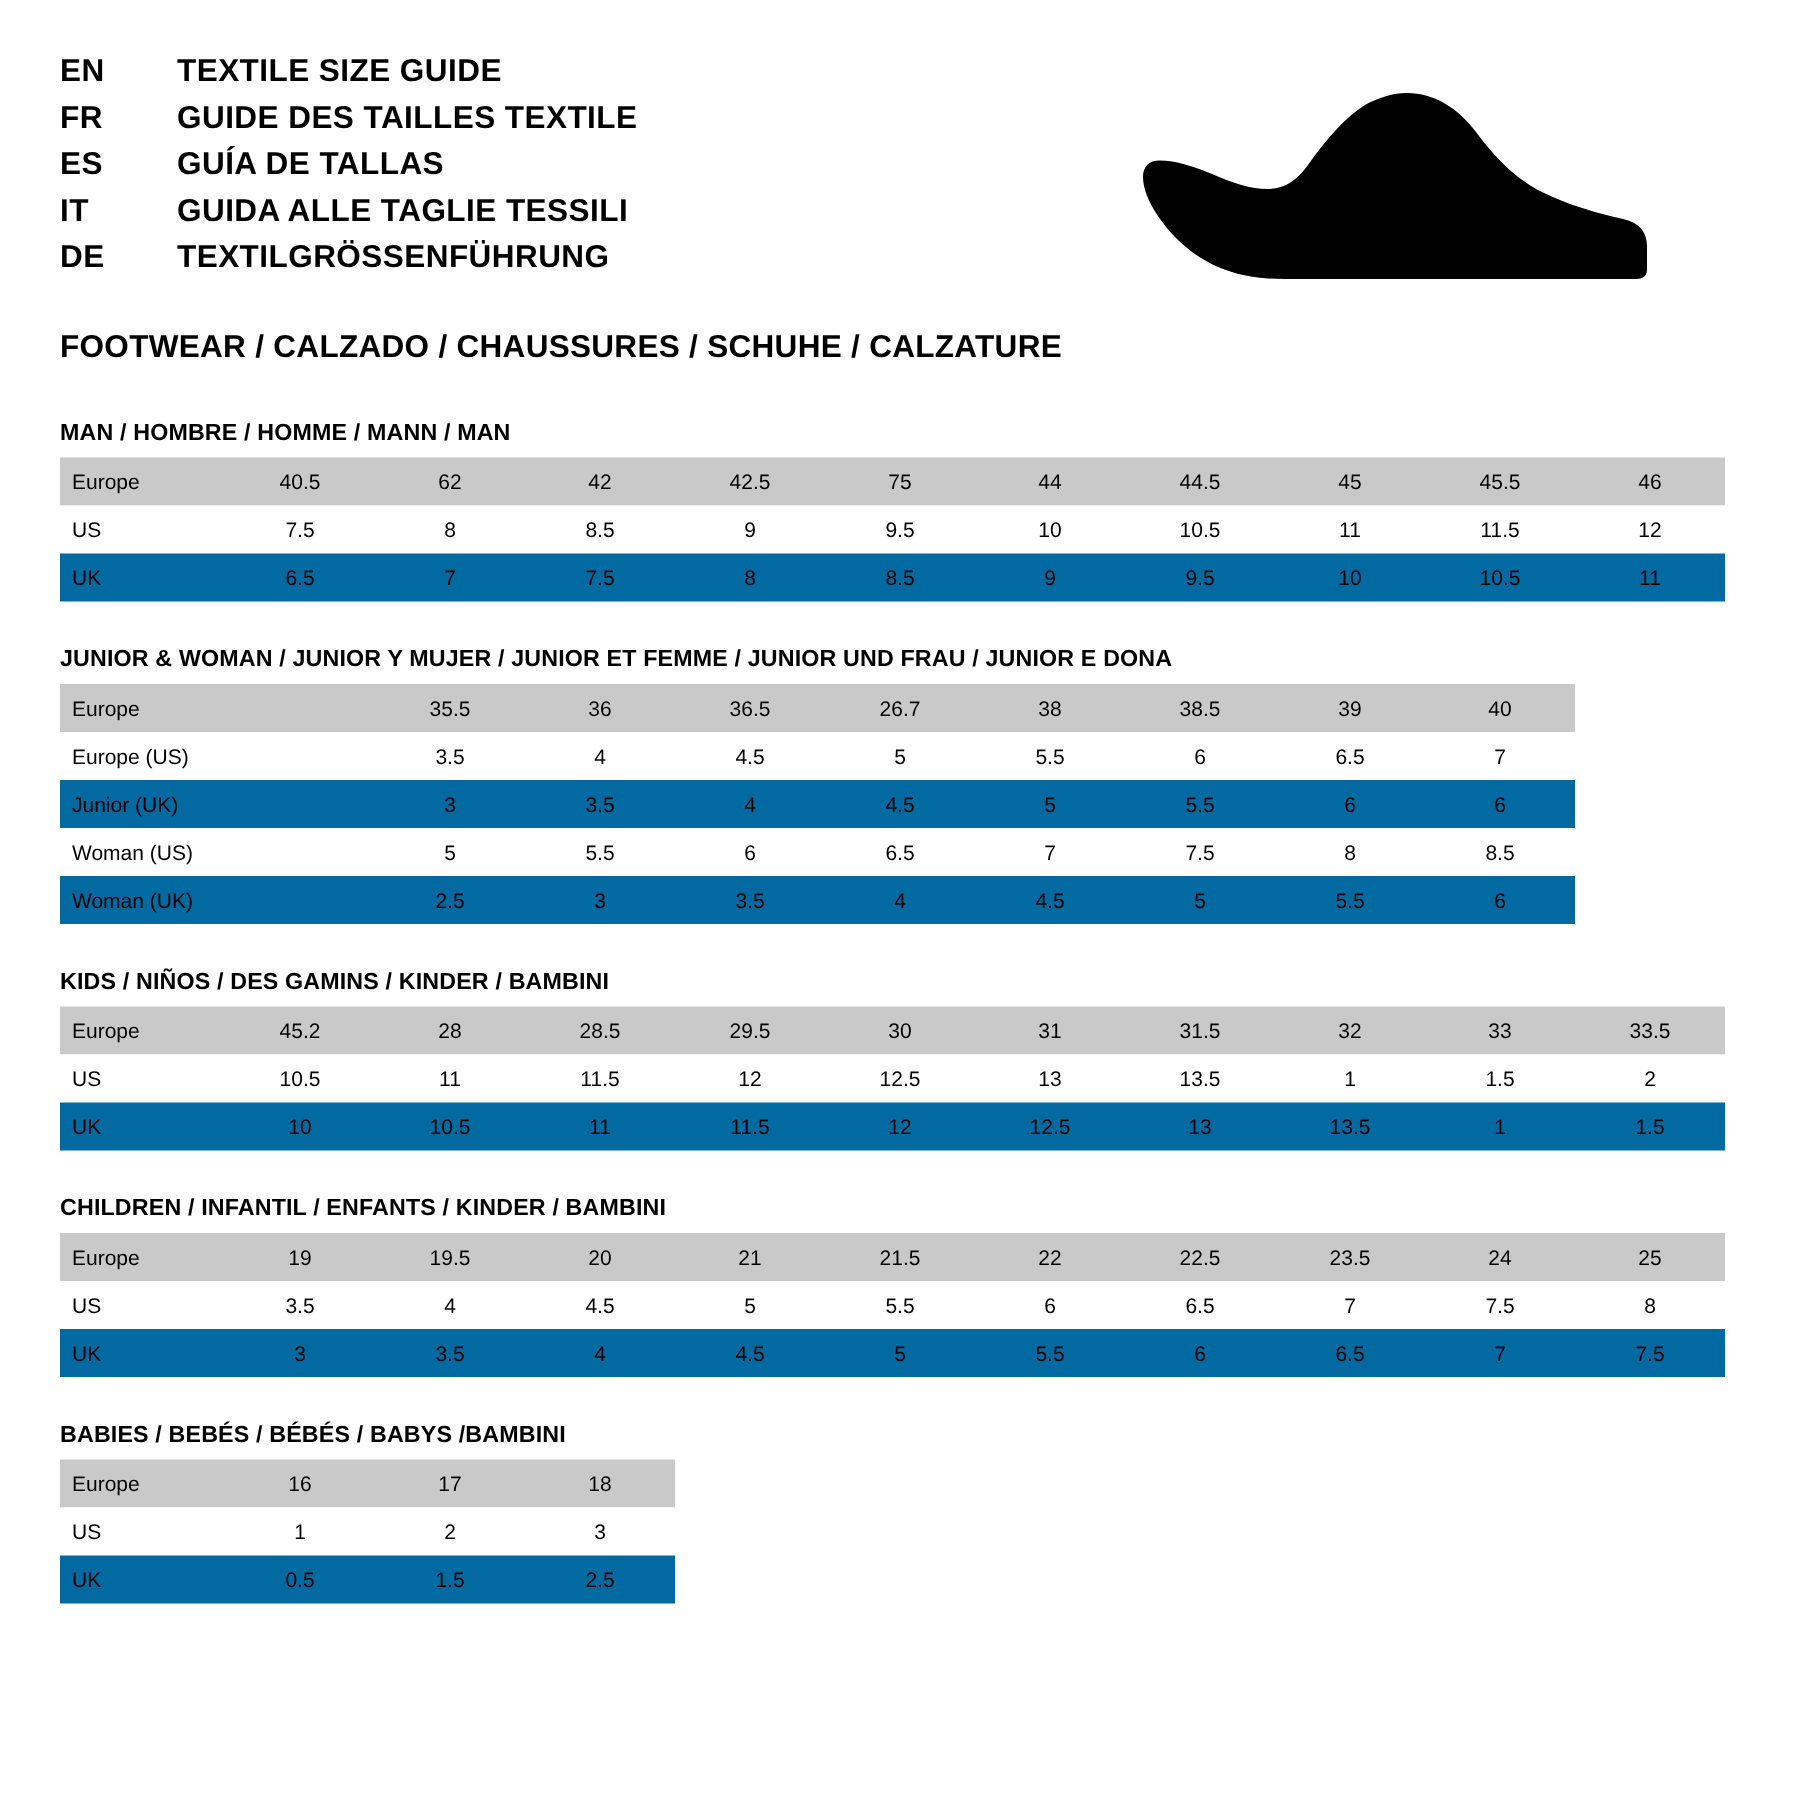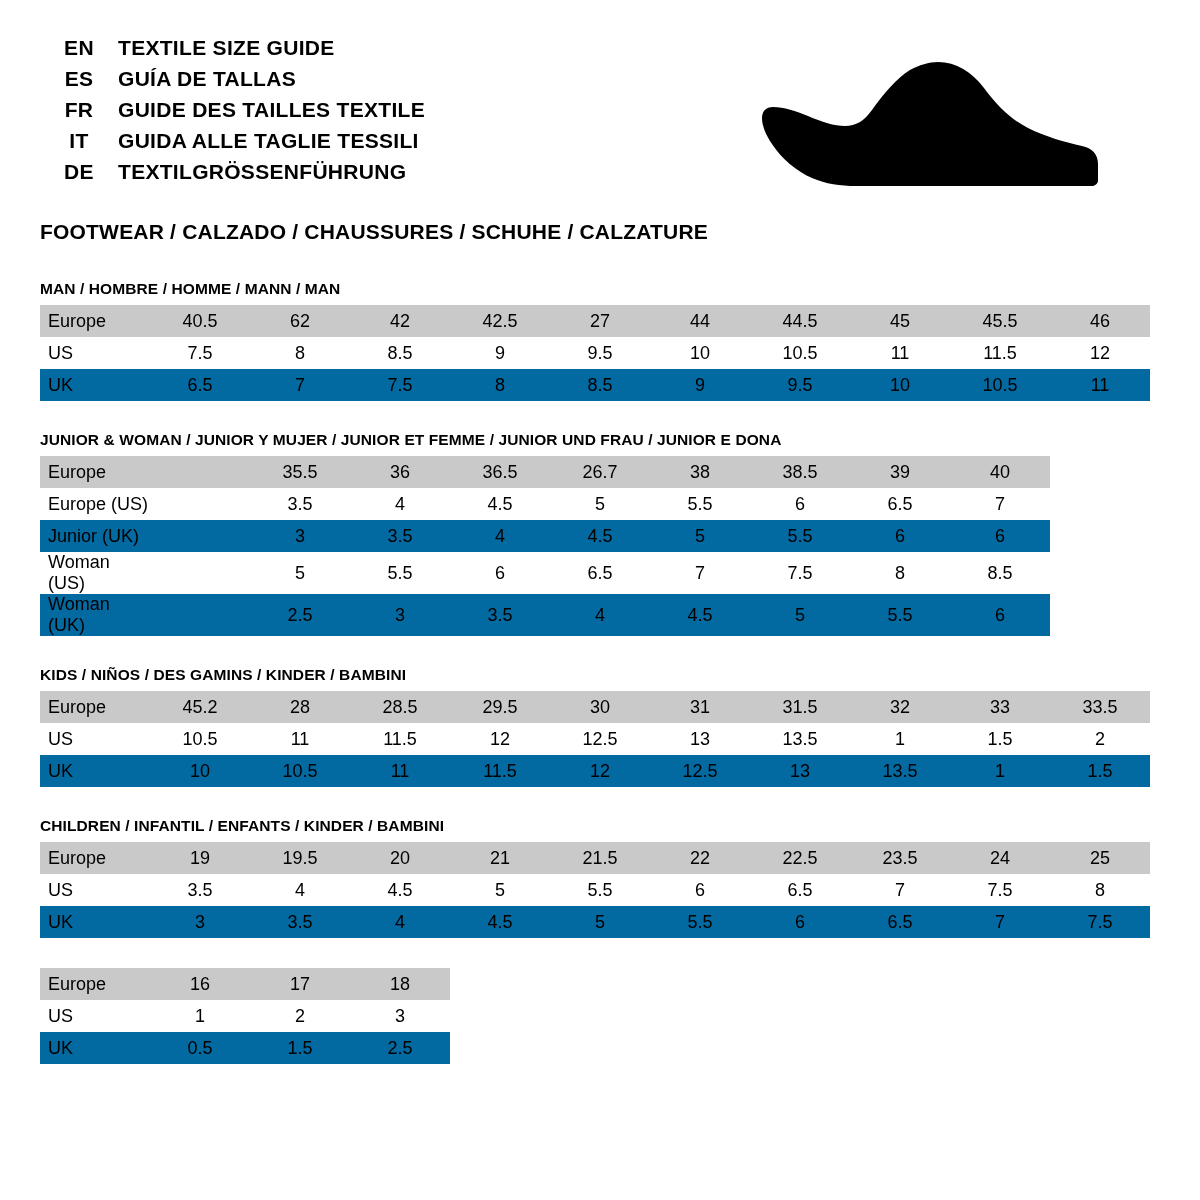--- a/index.html
+++ b/index.html
@@ -29,21 +29,20 @@
     align-items: flex-start;
     justify-content: space-between;
   }
   .lang-block {
     display: block;
   }
   .lang-row {
     display: flex;
     align-items: baseline;
     margin-bottom: 7px;
-    text-align: center;
   }
   .lang-code {
     width: 78px;
     font-size: 21px;
     font-weight: bold;
     letter-spacing: 0.3px;
   }
   .lang-text {
     font-size: 21px;
     font-weight: bold;
@@ -71,21 +70,21 @@
   }
   .section-title {
     font-size: 15.5px;
     font-weight: bold;
     margin-bottom: 7px;
     letter-spacing: 0.1px;
   }
   table.size-table {
     border-collapse: collapse;
     table-layout: fixed;
-    font-size: 18px;
+    font-size: 14px;
   }
   table.size-table td {
     height: 32px;
     text-align: center;
     vertical-align: middle;
     padding: 0;
   }
   table.size-table td.rowlabel {
     text-align: left;
     padding-left: 8px;
@@ -110,26 +109,26 @@
 
 <div class="page">
 
   <div class="header">
     <div class="lang-block">
       <div class="lang-row">
         <div class="lang-code">EN</div>
         <div class="lang-text">TEXTILE SIZE GUIDE</div>
       </div>
       <div class="lang-row">
+        <div class="lang-code">FR</div>
+        <div class="lang-text">GUIDE DES TAILLES TEXTILE</div>
+      </div>
+      <div class="lang-row">
         <div class="lang-code">ES</div>
         <div class="lang-text">GUÍA DE TALLAS</div>
-      </div>
-      <div class="lang-row">
-        <div class="lang-code">FR</div>
-        <div class="lang-text">GUIDE DES TAILLES TEXTILE</div>
       </div>
       <div class="lang-row">
         <div class="lang-code">IT</div>
         <div class="lang-text">GUIDA ALLE TAGLIE TESSILI</div>
       </div>
       <div class="lang-row">
         <div class="lang-code">DE</div>
         <div class="lang-text">TEXTILGRÖSSENFÜHRUNG</div>
       </div>
     </div>
@@ -162,21 +161,21 @@
           <col style="width:100px">
           <col style="width:100px">
       </colgroup>
       <tbody>
         <tr class="row-shade">
           <td class="rowlabel">Europe</td>
           <td>40.5</td>
           <td>62</td>
           <td>42</td>
           <td>42.5</td>
-          <td>27</td>
+          <td>75</td>
           <td>44</td>
           <td>44.5</td>
           <td>45</td>
           <td>45.5</td>
           <td>46</td>
         </tr>
         <tr class="row-white">
           <td class="rowlabel">US</td>
           <td>7.5</td>
           <td>8</td>
@@ -408,20 +407,21 @@
           <td>7</td>
           <td>7.5</td>
         </tr>
       </tbody>
     </table>
   </div>
 
   <div class="gap-md"></div>
 
   <div class="section">
+    <div class="section-title">BABIES / BEBÉS / BÉBÉS / BABYS /BAMBINI</div>
     <table class="size-table">
       <colgroup>
         <col style="width:110px">
           <col style="width:100px">
           <col style="width:100px">
           <col style="width:100px">
       </colgroup>
       <tbody>
         <tr class="row-shade">
           <td class="rowlabel">Europe</td>

